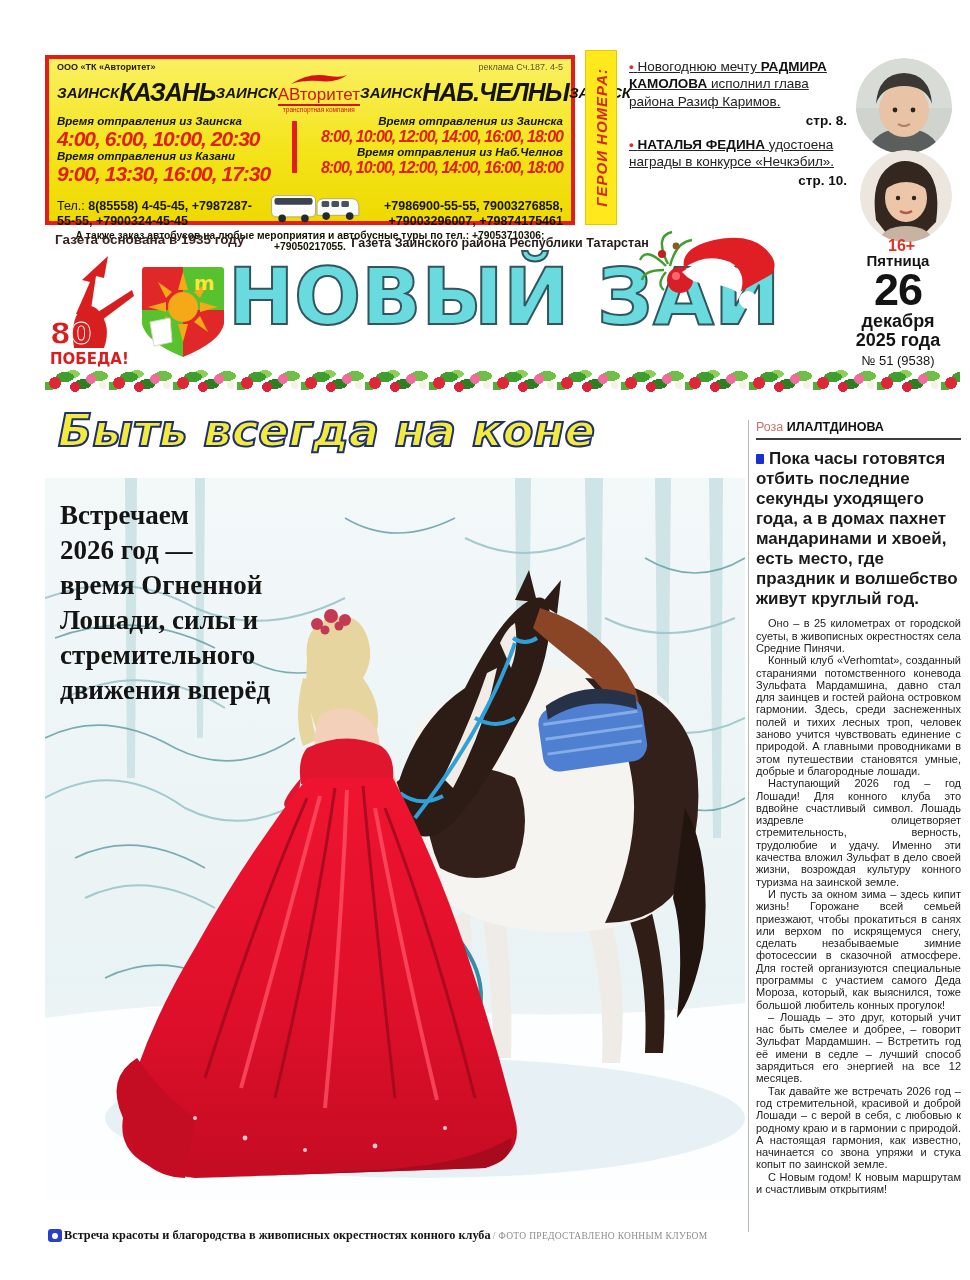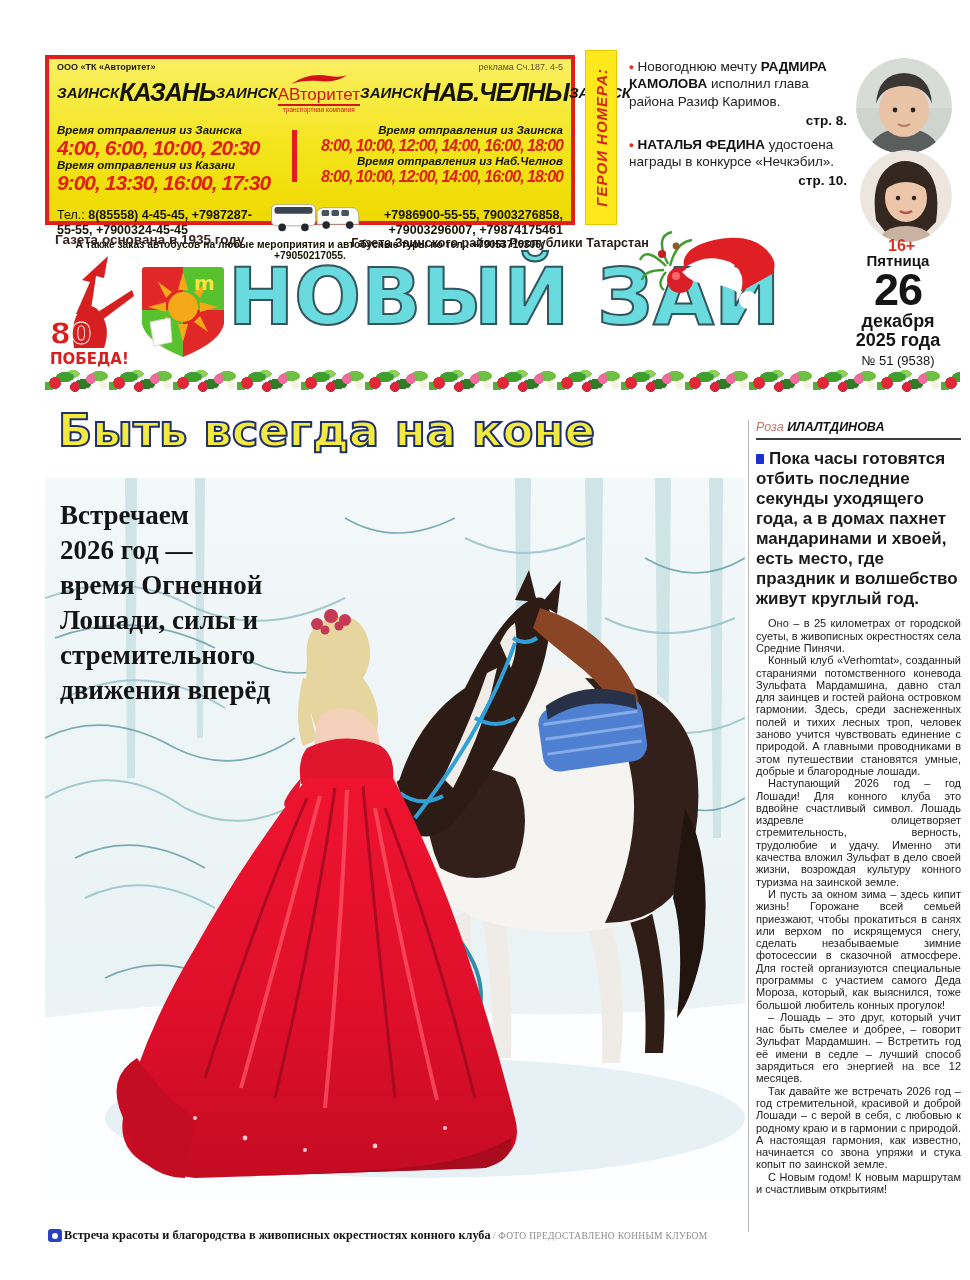--- a/index.html
+++ b/index.html
@@ -13,41 +13,41 @@
       box-sizing:border-box;padding:3px 8px 2px 8px;}
   .ad-row1{display:flex;justify-content:space-between;font-size:9px;color:#1c1c00;font-weight:bold;}
   .ad-stamp{font-weight:normal;color:#5c5430;}
   .ad-route{display:flex;align-items:center;justify-content:space-between;margin-top:0px;}
   .ad-city-sm{font-size:15px;font-weight:bold;font-style:italic;color:#141400;}
   .ad-city-lg{font-size:25px;font-weight:bold;font-style:italic;color:#141400;letter-spacing:-1px;}
   .ad-logo{text-align:center;line-height:1;position:relative;width:104px;}
   .ad-logo-name{color:#d41414;font-weight:normal;font-size:17px;letter-spacing:0px;
                 border-bottom:2px solid #d41414;display:inline-block;padding-bottom:1px;}
   .ad-logo-sub{color:#d41414;font-size:6.5px;margin-top:1px;}
-  .ad-cols{display:flex;margin-top:10px;position:relative;}
+  .ad-cols{display:flex;margin-top:1px;position:relative;}
   .ad-col-l{width:46%;}
   .ad-col-r{width:54%;text-align:right;}
   .ad-divider{position:absolute;left:46.5%;top:6px;width:5px;height:52px;background:#e31e18;}
   .ad-dep-label{font-size:11.5px;font-weight:bold;font-style:italic;color:#141400;line-height:1.15;}
   .ad-times-lg{font-size:21px;font-weight:bold;font-style:italic;color:#e02010;line-height:1.05;letter-spacing:-1px;}
   .ad-times-md{font-size:16px;font-weight:bold;font-style:italic;color:#e02010;line-height:1.15;letter-spacing:-1px;}
   .ad-phones-row{display:flex;align-items:flex-end;margin-top:1px;}
   .ad-phone-l{width:42%;font-size:12.5px;font-weight:bold;color:#141400;line-height:1.15;}
   .ad-phone-l .tel-pref{font-weight:normal;}
   .ad-bus-wrap{width:18%;display:flex;justify-content:center;}
   .ad-phone-r{width:40%;font-size:12.5px;font-weight:bold;color:#141400;text-align:right;line-height:1.15;}
   .ad-footer{font-size:10.3px;font-weight:bold;color:#141400;margin-top:2px;text-align:center;}
 
   
   .heroes{left:585px;top:50px;width:375px;height:175px;display:flex;}
   .heroes-strip{width:30px;background:#ffe81c;border:1px solid #e8c800;display:flex;align-items:center;justify-content:center;}
   .heroes-strip span{writing-mode:vertical-rl;transform:rotate(180deg);
      color:#d42814;font-weight:bold;font-size:15px;letter-spacing:1px;font-style:italic;}
   .heroes-body{flex:1;padding:8px 0 0 12px;position:relative;}
-  .hero-item{width:218px;font-size:13.5px;line-height:1.28;color:#222;}
+  .hero-item{width:218px;font-size:13.5px;line-height:1.28;color:#222;text-decoration:underline;}
   .hero-item .bullet{color:#e03020;font-weight:bold;}
   .hero-item b{color:#111;}
   .hero-page{width:218px;text-align:right;font-weight:bold;font-size:13.5px;color:#111;margin:3px 0 8px 0;}
   .hero-photo{position:absolute;right:8px;border-radius:50%;overflow:hidden;width:96px;height:96px;}
   .hero-photo.p1{top:8px;}
   .hero-photo.p2{top:100px;width:92px;height:92px;}
 
   
   .founded{left:55px;top:232px;font-size:13.5px;font-weight:bold;color:#3a2420;}
   .region{left:320px;top:236px;width:360px;text-align:center;font-size:12.5px;font-weight:bold;color:#241a18;}
@@ -74,37 +74,37 @@
       radial-gradient(circle 5px at 30px 19px,#d8253a 98%,transparent),
       radial-gradient(ellipse 9px 5px at 20px 9px,#3f9e2e 98%,transparent),
       radial-gradient(ellipse 8px 5px at 38px 16px,#2e7d24 98%,transparent),
       radial-gradient(ellipse 9px 5px at 54px 8px,#6fbf46 98%,transparent),
       radial-gradient(ellipse 8px 4px at 4px 18px,#57ad38 98%,transparent),
       radial-gradient(ellipse 7px 4px at 28px 6px,#8ccf5a 98%,transparent);
     background-size:64px 27px;background-repeat:repeat-x;}
 
   
   .headline{left:58px;top:404px;font-family:"DejaVu Sans",sans-serif;font-size:45px;font-weight:bold;
-     color:#f2ea41;-webkit-text-stroke:2px #20306b;letter-spacing:0px;white-space:nowrap;}
+     color:#f2ea41;-webkit-text-stroke:2px #20306b;letter-spacing:0px;white-space:nowrap;font-style:italic;}
 
   
   .photo{left:45px;top:478px;width:700px;height:722px;overflow:hidden;}
   .subhead{left:60px;top:498px;width:450px;font-family:"Liberation Serif",serif;
      font-size:27px;font-weight:bold;color:#141414;line-height:1.3;z-index:4;}
 
   .caption-row{left:48px;top:1228px;width:700px;display:flex;align-items:center;gap:2px;font-family:Liberation Serif, serif;}
   .cam-icon{width:14px;height:13px;background:#2b3fc4;border-radius:3px;position:relative;flex:0 0 auto;}
   .cam-icon::after{content:"";position:absolute;left:4px;top:3.5px;width:6px;height:6px;border-radius:50%;background:#fff;}
   .caption-text{font-size:12.3px;font-weight:bold;color:#141414;}
   .caption-credit{font-size:9.5px;color:#8d8d8d;letter-spacing:0.3px;}
 
   
   .col-divider{left:748px;top:420px;width:1px;height:812px;background:#b8b8b8;}
   .column{left:756px;top:420px;width:205px;}
-  .byline{font-size:12.5px;color:#111;font-style:italic;}
+  .byline{font-size:12.5px;color:#111;}
   .byline .first{color:#c9706a;font-weight:normal;}
   .byline .last{font-weight:bold;}
   .byline-rule{border-bottom:2.5px solid #3d3d3d;margin:4px 0 9px 0;width:100%;}
   .lead{font-size:17px;font-weight:bold;color:#1a1a1a;line-height:1.18;margin-bottom:8px;}
   .lead .marker{display:inline-block;width:8px;height:10px;background:#1a2fd0;border-radius:1px;margin-right:5px;}
   .bodytext p{font-size:11px;line-height:12.3px;color:#222;text-align:justify;
      margin:0;text-indent:12px;}
 </style>
 </head>
 <body>

